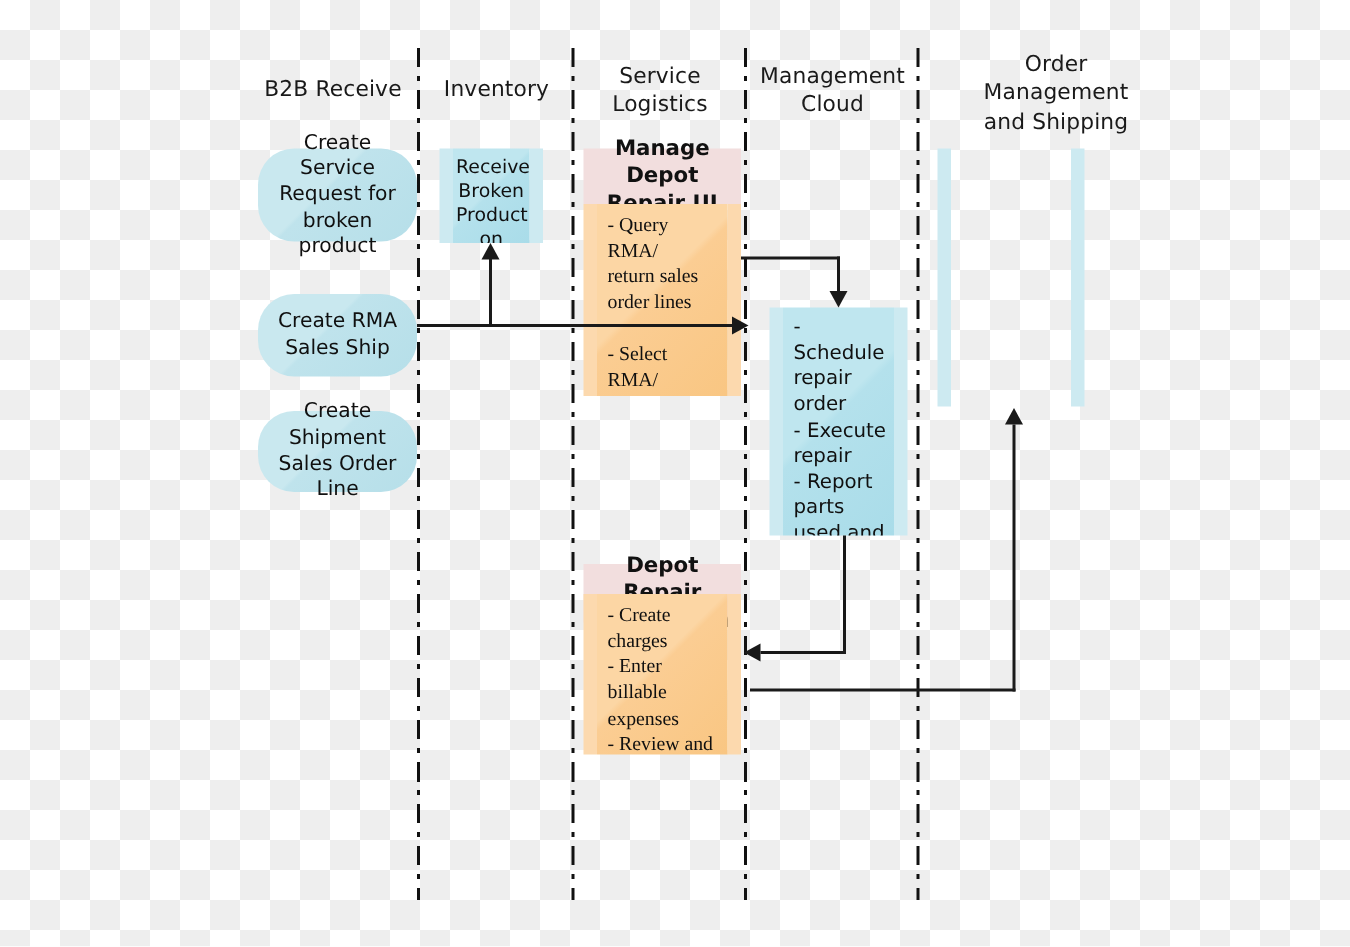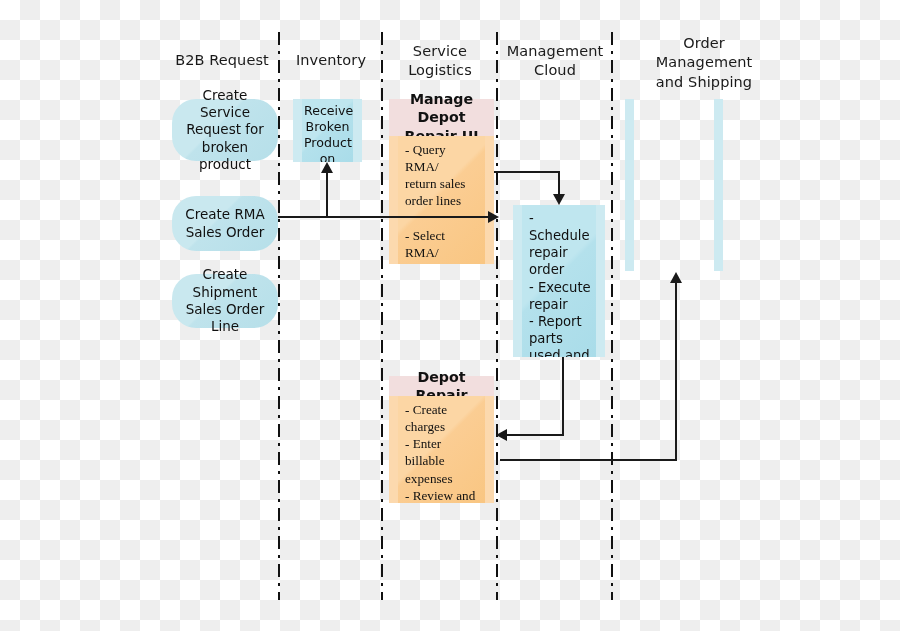--- a/index.html
+++ b/index.html
@@ -101,33 +101,33 @@
 </head>
 <body>
 
 <div id="canvas"></div>
 
 <div class="divider" style="left:278px;top:32px;height:568px;"></div>
 <div class="divider" style="left:381px;top:32px;height:568px;"></div>
 <div class="divider" style="left:496px;top:32px;height:568px;"></div>
 <div class="divider" style="left:611px;top:32px;height:568px;"></div>
 
-<div class="lane-title" style="left:168px;top:51px;width:108px;white-space:pre-line;">B2B Request</div>
+<div class="lane-title" style="left:168px;top:51px;width:108px;white-space:pre-line;">B2B Receive</div>
 <div class="lane-title" style="left:283px;top:51px;width:96px;white-space:pre-line;">Inventory</div>
 <div class="lane-title" style="left:385px;top:42px;width:110px;white-space:pre-line;">Service
 Logistics</div>
 <div class="lane-title" style="left:499px;top:42px;width:112px;white-space:pre-line;">Management
 Cloud</div>
 <div class="lane-title" style="left:644px;top:34px;width:120px;white-space:pre-line;">Order
 Management
 and Shipping</div>
 
 <div class="rounded-box" style="left:172px;top:99px;width:106px;height:62px;">Create Service Request for broken product</div>
 
-<div class="rounded-box" style="left:172px;top:196px;width:106px;height:55px;">Create RMA Sales Order</div>
+<div class="rounded-box" style="left:172px;top:196px;width:106px;height:55px;">Create RMA Sales Ship</div>
 
 <div class="rounded-box" style="left:172px;top:274px;width:106px;height:54px;">Create Shipment Sales Order Line</div>
 
 <div class="bar blue" style="left:293px;top:99px;width:69px;height:63px;">
   <div class="side" style="left:0;"></div>
   <div class="side" style="right:0;"></div>
   <div class="core" style="text-align:center;padding:4px 2px;font-size:12.6px;line-height:1.28;">Receive Broken Product on RMA Sales Order Line</div>
 </div>
 
 <div class="bar-header" style="left:389px;top:99px;width:105px;height:37px;">Manage Depot Repair UI</div>

